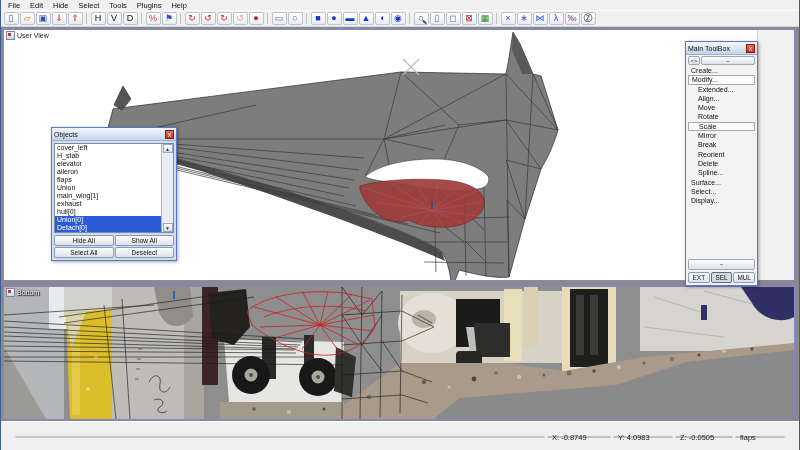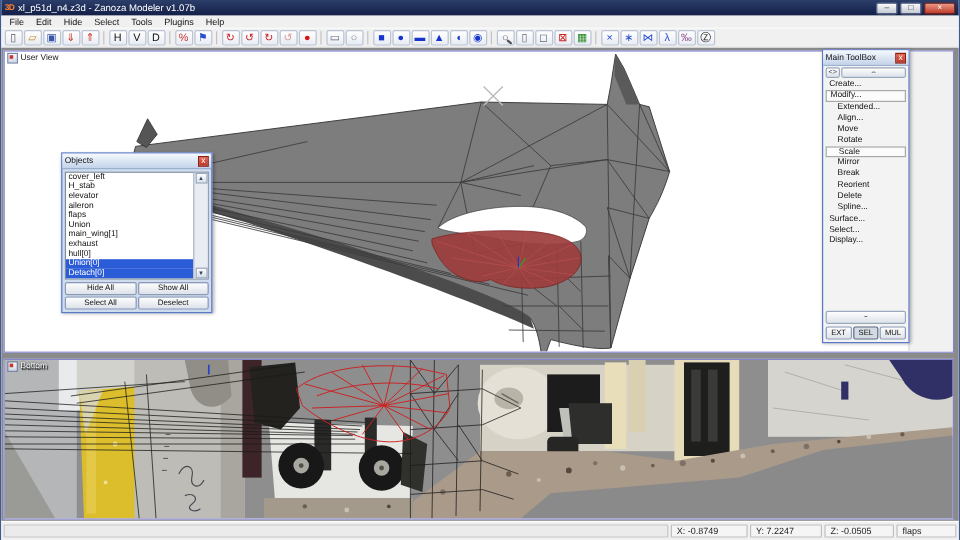--- a/index.html
+++ b/index.html
@@ -57,39 +57,30 @@
   .tb-items{padding:0 2px;}
   .tb-item{height:9.3px;line-height:9.3px;font-size:7px;color:#111;padding-left:3px;white-space:nowrap;box-sizing:border-box;}
   .tb-item.indent{padding-left:10px;}
   .tb-item.boxed{border:1px solid #a8a8a8;background:#fbfbfb;line-height:7.5px;}
   .tb-spacer{flex:1;}
   .tb-arc{margin:0 2px 1px 2px;height:9px;font-size:6px;line-height:8px;text-align:center;background:linear-gradient(#fdfdfd,#dde2ea);border:1px solid #9aa8bc;border-radius:2px;color:#334;}
   .tb-footer{display:flex;gap:1px;padding:1px 2px 2px 2px;}
   .tb-fbtn{flex:1;height:11px;text-align:center;font-size:6.4px;line-height:10px;border:1px solid #8a9ab8;background:linear-gradient(#fdfdfd,#dde2ea);border-radius:2px;color:#111;box-sizing:border-box;}
   .tb-fbtn.active{background:#d4dae2;border-color:#5a6a88;}
   
-  .statusbar{height:16px;display:flex;align-items:stretch;background:#f0f0f0;border-top:1px solid #fff;padding:2px;gap:2px;font-size:7.5px;color:#222;flex:0 0 auto;box-sizing:border-box;}
+  .statusbar{height:16px;display:flex;align-items:stretch;background:#f0f0f0;border-top:1px solid #fff;padding:14px;gap:2px;font-size:7.5px;color:#222;flex:0 0 auto;box-sizing:border-box;}
   .sb-main{flex:1;border:1px solid #c6c6c6;background:#ebebeb;border-radius:1px;}
   .sb-cell{border:1px solid #c0c0c0;background:#f5f5f5;display:flex;align-items:center;padding:0 4px;border-radius:1px;box-sizing:border-box;}
   .sb-cell.w1{width:64px;}.sb-cell.w2{width:60px;}.sb-cell.w3{width:58px;}.sb-cell.w4{width:50px;}
 </style>
 </head>
 <body>
 
 <div class="window" data-name="app-window">
 
-  <div class="titlebar" data-name="titlebar">
-    <span class="app-icon" data-name="app-icon">3D</span>
-    <span class="title-text" data-name="window-title">xl_p51d_n4.z3d - Zanoza Modeler v1.07b</span>
-    <span class="win-controls" data-name="window-controls">
-        <span class="win-btn" data-name="minimize-button">–</span>
-        <span class="win-btn" data-name="maximize-button">□</span>
-        <span class="win-btn" data-name="close-button">×</span>
-      </span>
-  </div>
 
   <div class="menubar" data-name="menubar">
       <div class="menu-item" data-name="menu-file">File</div>
       <div class="menu-item" data-name="menu-edit">Edit</div>
       <div class="menu-item" data-name="menu-view">Hide</div>
       <div class="menu-item" data-name="menu-options">Select</div>
       <div class="menu-item" data-name="menu-tools">Tools</div>
       <div class="menu-item" data-name="menu-plugins">Plugins</div>
       <div class="menu-item" data-name="menu-help">Help</div>
     </div>
@@ -419,18 +410,18 @@
     <div class="tb-footer" data-name="toolbox-footer">
         <div class="tb-fbtn" data-name="ext-mode-button">EXT</div>
         <div class="tb-fbtn active" data-name="sel-mode-button">SEL</div>
         <div class="tb-fbtn" data-name="mul-mode-button">MUL</div>
       </div>
   </div>
 
   <div class="statusbar" data-name="statusbar">
     <div class="sb-main" data-name="statusbar-message-area"></div>
   <div class="sb-cell w1" data-name="x-coordinate">X: -0.8749</div>
-      <div class="sb-cell w2" data-name="y-coordinate">Y: 7.2247</div>
+      <div class="sb-cell w2" data-name="y-coordinate">Y: 4.0983</div>
       <div class="sb-cell w3" data-name="z-coordinate">Z: -0.0505</div>
       <div class="sb-cell w4" data-name="units-indicator">flaps</div>
     </div>
 
 </div>
 
 </body></html>

